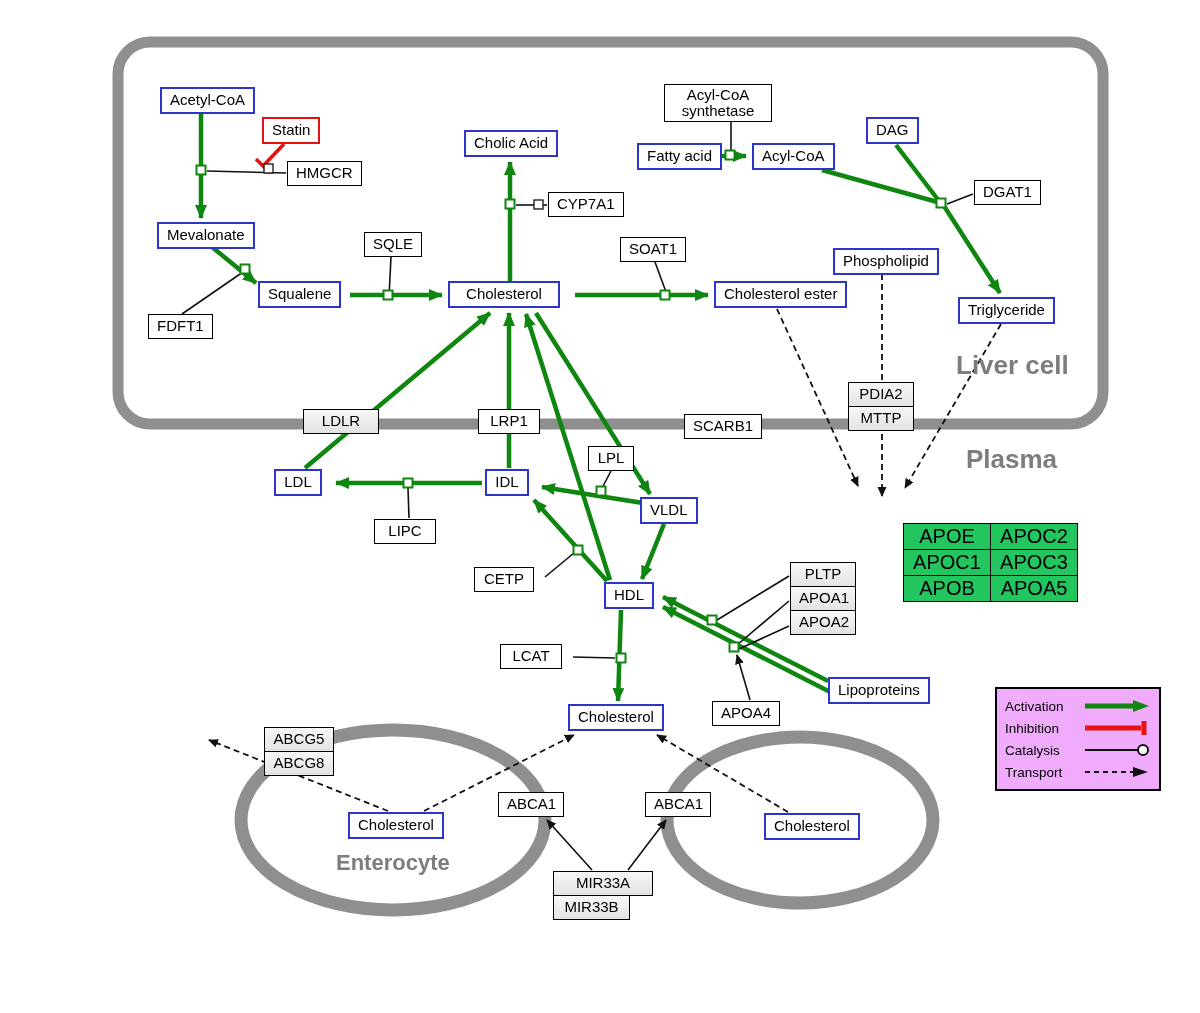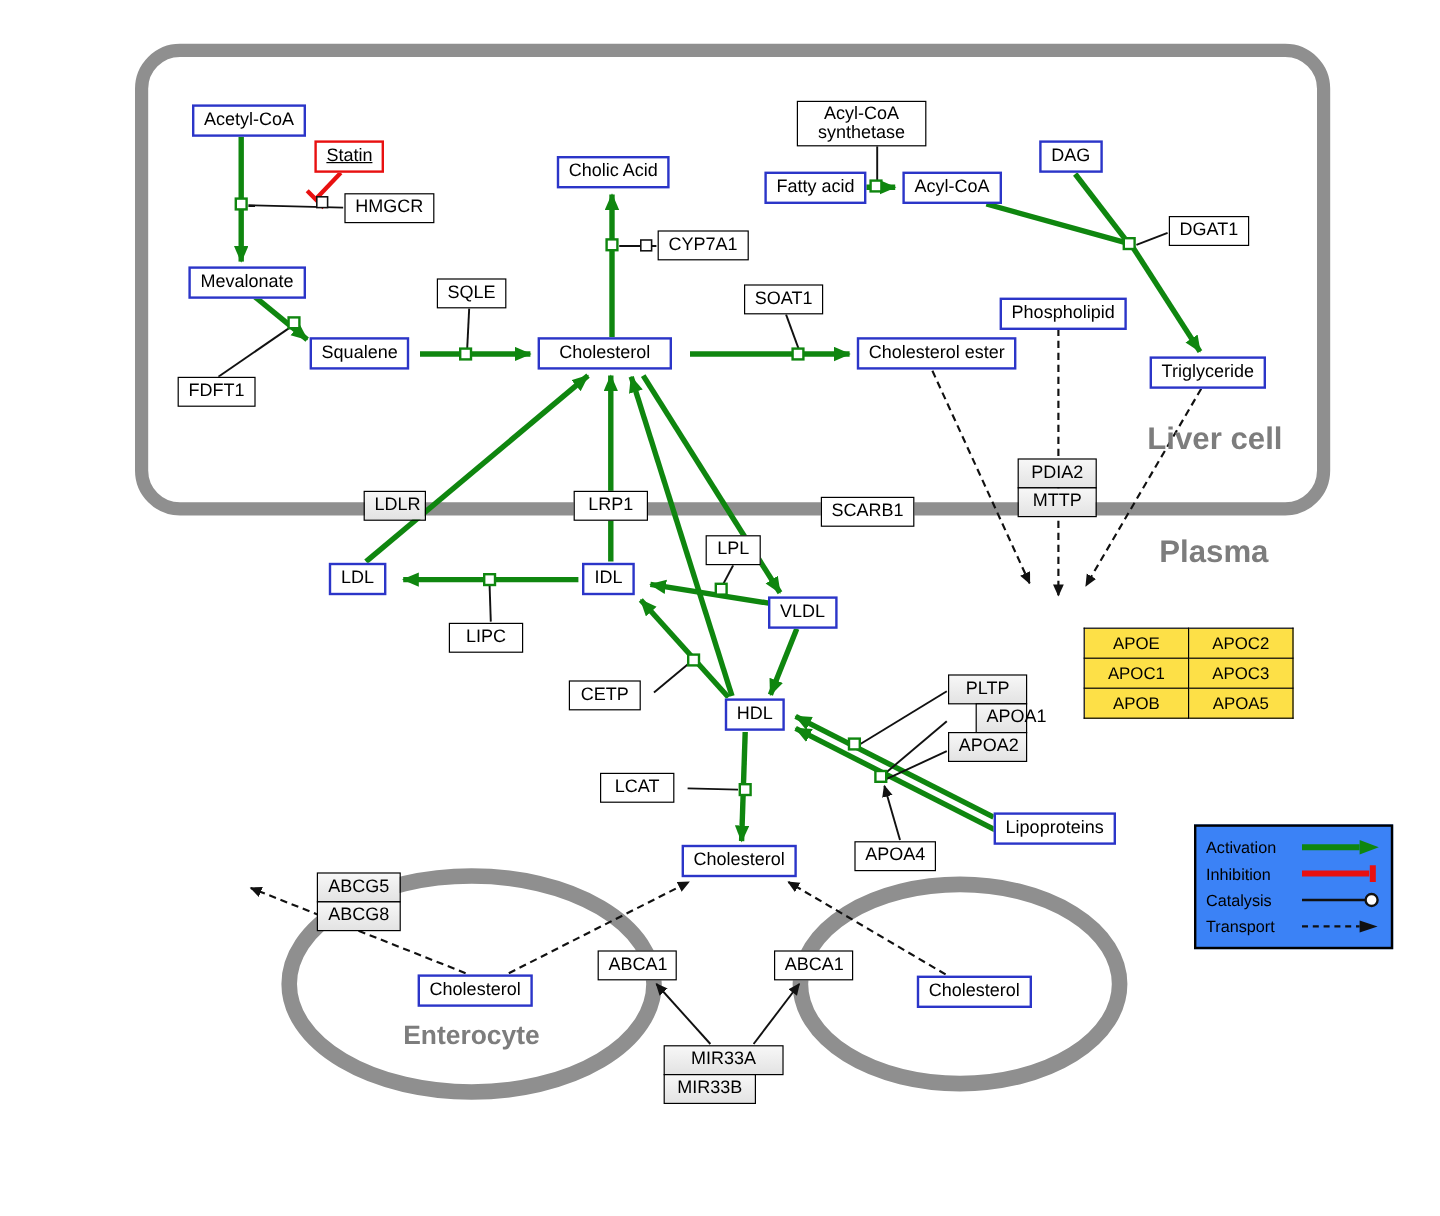--- a/index.html
+++ b/index.html
@@ -3,33 +3,33 @@
 <meta charset="utf-8">
 <style>
   html,body{margin:0;padding:0;background:#fff;}
   #stage{position:relative;width:1200px;height:1013px;background:#fff;overflow:hidden;
          font-family:"Liberation Sans", sans-serif;color:#000;}
   #edges{position:absolute;left:0;top:0;z-index:1;}
   .box{position:absolute;z-index:3;background:#fff;border:1.6px solid #000;
        padding:2px 8px;font-size:15px;line-height:1.25;white-space:nowrap;text-align:center;
        box-sizing:border-box;}
   .m{border:2.4px solid #2b35c8;}          
-  .r{border:2.4px solid #e81010;text-decoration:underline;}          
+  .r{border:2.4px solid #e81010;}          
   .g{background:linear-gradient(#f7f7f7,#e3e3e3);} 
   .wrap2{white-space:normal;line-height:1.05;padding:2px 4px;}
   .rlabel{position:absolute;z-index:2;font-weight:bold;color:#7d7d7d;white-space:nowrap;}
   .big{font-size:26px;}
   .med{font-size:22px;}
   
   #apotable{position:absolute;left:903px;top:523px;z-index:3;border-collapse:collapse;}
-  #apotable td{border:1.6px solid #000;background:#fde047;width:78px;height:22px;
-               text-align:center;font-size:14px;padding:1px 4px;}
+  #apotable td{border:1.6px solid #000;background:#22c55e;width:78px;height:22px;
+               text-align:center;font-size:20px;padding:1px 4px;}
   
   #legend{position:absolute;left:995px;top:687px;width:166px;z-index:3;
-          border:2.4px solid #000;background:#3b82f6;padding:6px 8px;box-sizing:border-box;}
+          border:2.4px solid #000;background:#f0abfc;padding:6px 8px;box-sizing:border-box;}
   .lrow{display:flex;align-items:center;justify-content:space-between;height:22px;}
   .lrow span{font-size:13.5px;}
 </style>
 </head>
 <body>
 
 <div id="stage">
 
   <svg id="edges" width="1200" height="1013">
     <defs>
@@ -140,36 +140,36 @@
   <div class="box" style="left:620px;top:237px">SOAT1</div>
   <div class="box m" style="left:714px;top:281px">Cholesterol ester</div>
   <div class="box wrap2" style="left:664px;top:84px;width:108px">Acyl-CoA synthetase</div>
   <div class="box m" style="left:637px;top:143px">Fatty acid</div>
   <div class="box m" style="left:752px;top:143px">Acyl-CoA</div>
   <div class="box m" style="left:866px;top:117px;min-width:50px">DAG</div>
   <div class="box" style="left:974px;top:180px">DGAT1</div>
   <div class="box m" style="left:833px;top:248px">Phospholipid</div>
   <div class="box m" style="left:958px;top:297px">Triglyceride</div>
 
-  <div class="box g" style="left:303px;top:409px;width:52px">LDLR</div>
+  <div class="box g" style="left:303px;top:409px;width:76px">LDLR</div>
   <div class="box" style="left:478px;top:409px;width:62px">LRP1</div>
   <div class="box" style="left:684px;top:414px">SCARB1</div>
   <div class="box g" style="left:848px;top:382px;width:66px">PDIA2</div>
   <div class="box g" style="left:848px;top:406px;width:66px">MTTP</div>
 
   <div class="box m" style="left:274px;top:469px;min-width:48px">LDL</div>
   <div class="box m" style="left:485px;top:469px;min-width:44px">IDL</div>
   <div class="box" style="left:374px;top:519px;width:62px">LIPC</div>
   <div class="box" style="left:588px;top:446px;width:46px">LPL</div>
   <div class="box m" style="left:640px;top:497px;min-width:52px">VLDL</div>
   <div class="box" style="left:474px;top:567px;width:60px">CETP</div>
   <div class="box m" style="left:604px;top:582px;min-width:48px">HDL</div>
   <div class="box" style="left:500px;top:644px;width:62px">LCAT</div>
   <div class="box g" style="left:790px;top:562px;width:66px">PLTP</div>
-  <div class="box g" style="left:813px;top:586px;width:43px">APOA1</div>
+  <div class="box g" style="left:790px;top:586px;width:66px">APOA1</div>
   <div class="box g" style="left:790px;top:610px;width:66px">APOA2</div>
   <div class="box" style="left:712px;top:701px">APOA4</div>
   <div class="box m" style="left:828px;top:677px">Lipoproteins</div>
   <div class="box m" style="left:568px;top:704px">Cholesterol</div>
 
   <table id="apotable">
     <tbody>
         <tr>
       <td>APOE</td>
       <td>APOC2</td>

